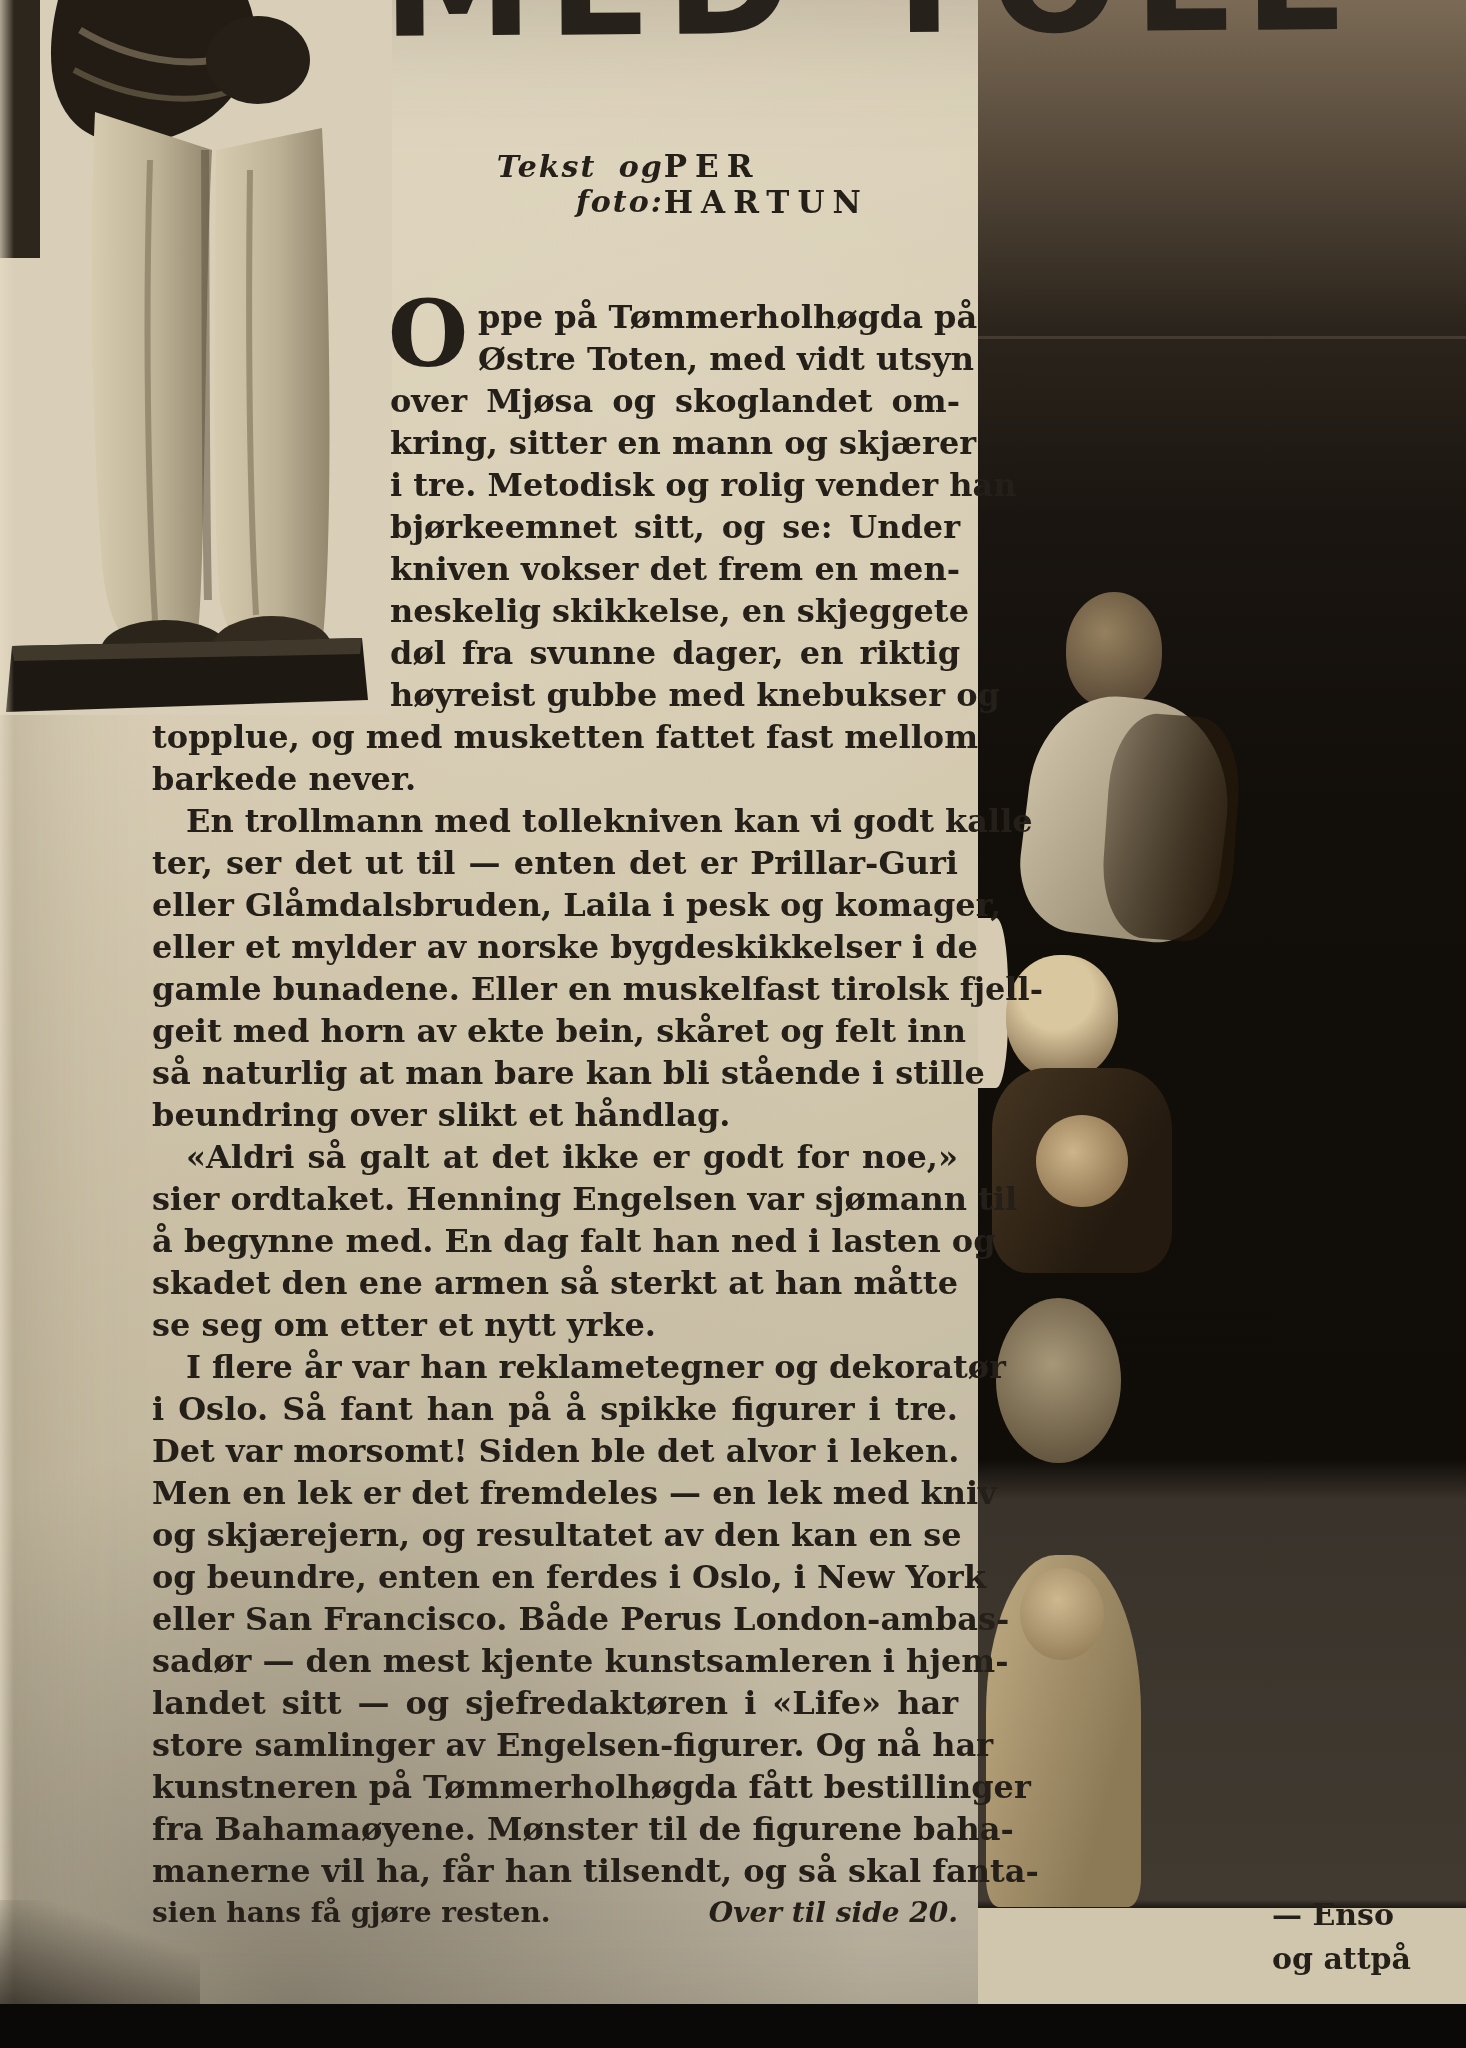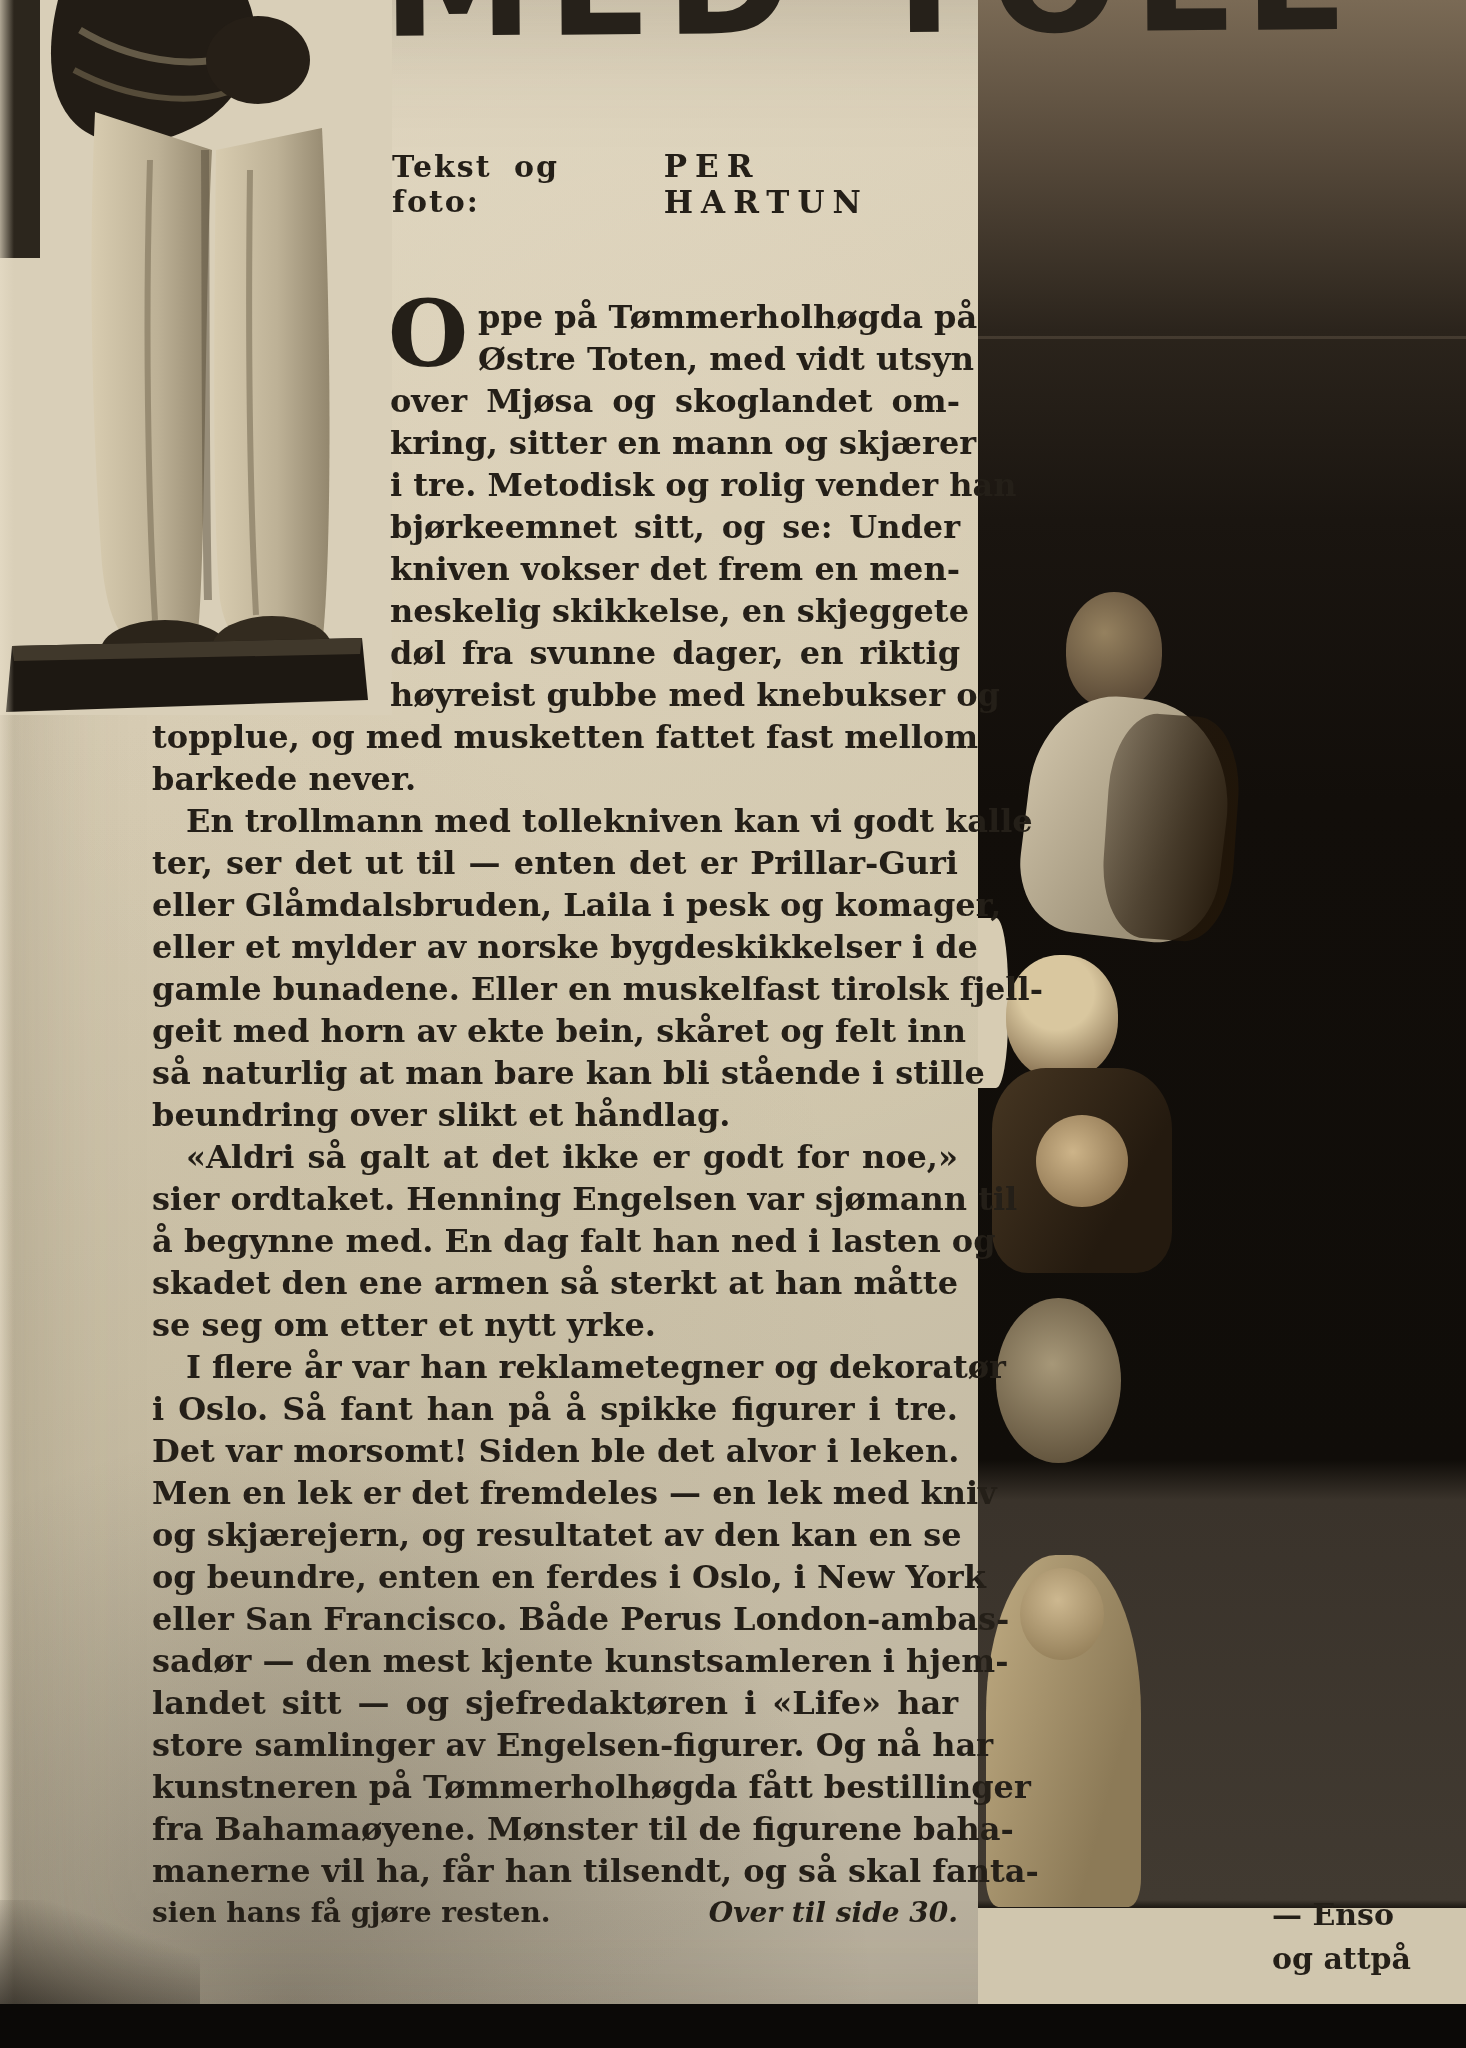--- a/index.html
+++ b/index.html
@@ -29,21 +29,21 @@
     font-family:"DejaVu Sans", sans-serif;
     font-weight:bold;font-size:152px;line-height:1;
     letter-spacing:14px;color:#26211a;
     transform:rotate(-.4deg);
   }
   
   .byline{
     position:absolute;left:392px;top:148px;width:586px;
     display:flex;justify-content:space-between;align-items:baseline;z-index:3;
   }
-  .byline .prefix{font-weight:bold;font-size:30px;letter-spacing:2px;word-spacing:10px;}
+  .byline .prefix{font-style:italic;font-weight:bold;font-size:30px;letter-spacing:2px;word-spacing:10px;text-align:right;}
   .byline .author{font-weight:bold;font-size:31px;letter-spacing:8px;}
   
   .article{position:absolute;left:152px;top:296px;width:806px;z-index:3;}
   .intro{position:relative;margin-left:238px;width:570px;}
   .dropcap{
     position:absolute;left:-2px;top:-8px;
     font-size:92px;font-weight:bold;line-height:1;color:#241f18;
   }
   .tline{
     font-size:32px;font-weight:bold;line-height:42px;
@@ -201,21 +201,21 @@
         <div class="tline">eller San Francisco. Både Perus London-ambas-</div>
         <div class="tline">sadør — den mest kjente kunstsamleren i hjem-</div>
         <div class="tline">landet sitt — og sjefredaktøren i «Life» har</div>
         <div class="tline">store samlinger av Engelsen-figurer. Og nå har</div>
         <div class="tline">kunstneren på Tømmerholhøgda fått bestillinger</div>
         <div class="tline">fra Bahamaøyene. Mønster til de figurene baha-</div>
         <div class="tline">manerne vil ha, får han tilsendt, og så skal fanta-</div>
       </div>
     <div class="lastline">
       <span>sien hans få gjøre resten.</span>
-      <span class="cont">Over til side 30.</span>
+      <span class="cont">Over til side 20.</span>
     </div>
   </div>
 
   <div class="caption">
     <div>— Enso</div>
     <div>og attpå</div>
   </div>
 
   <div class="corner-shadow"></div>
   <div class="bottom-bar"></div>

